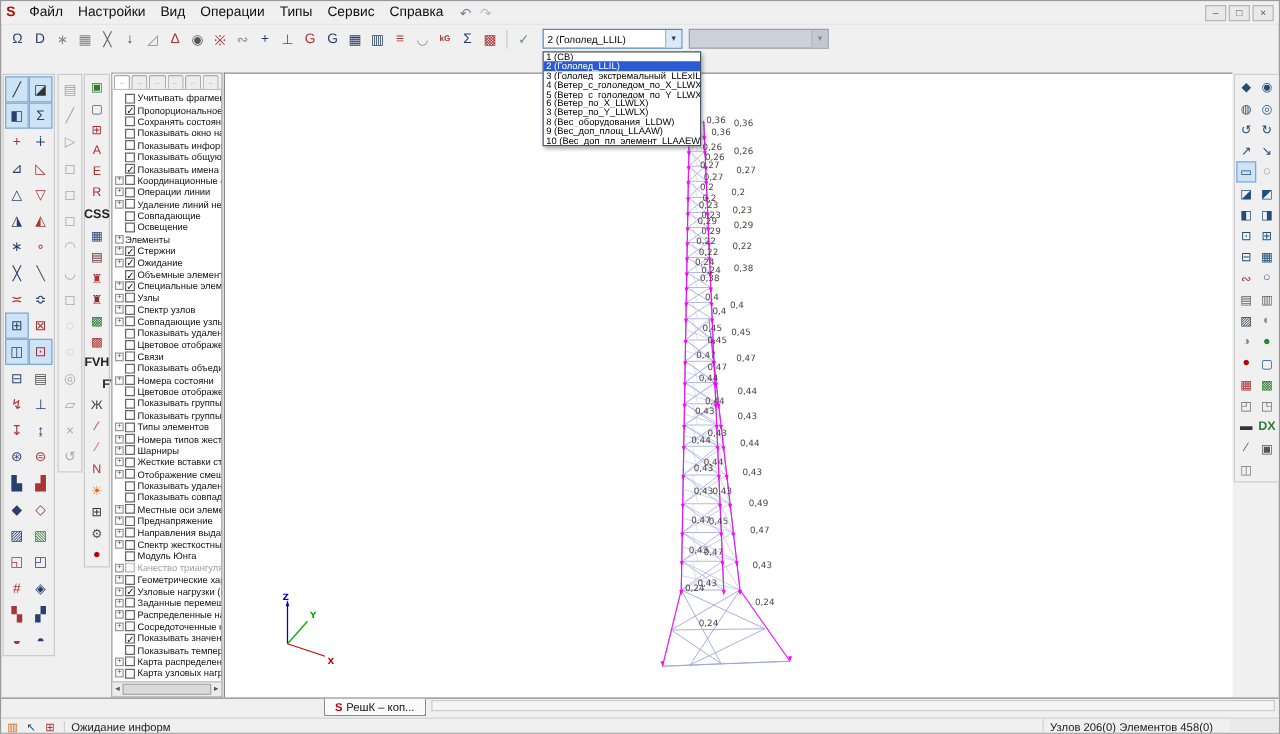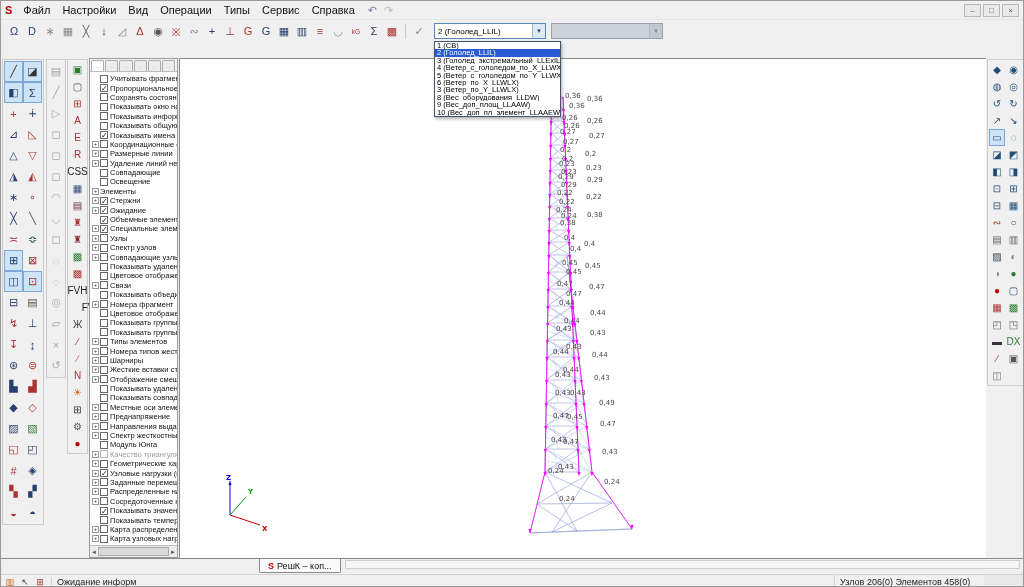--- a/index.html
+++ b/index.html
@@ -11,21 +11,21 @@
   .menuitems{display:flex}
   .menuitems span{padding:1px 6px;color:#111}
   .histbtn{margin-left:7px;font-size:11px}
   .undo{color:#6b7f9e}.redo{color:#b8b8b8}
   .mdicontrols{margin-left:auto;display:flex;gap:2px;padding-right:4px}
   .mdibtn{width:17px;height:13px;font-size:8px;display:flex;align-items:center;justify-content:center;background:#e9e9e9;border:1px solid #b8b8b8;color:#555}
   
   .toolbar{position:absolute;left:0;top:18px;right:0;height:23px;display:flex;align-items:center;padding-left:4px;border-top:1px solid #e6e6e6}
   .ib{width:18px;height:18px;display:flex;align-items:center;justify-content:center;font-size:11px;color:#28406e;flex:none}
   .ib.hl{background:#cde3f6;border:1px solid #7da7d8}
-  .txticon{font-size:6.5px;font-weight:normal}
+  .txticon{font-size:6.5px;font-weight:bold}
   .tsep{width:1px;height:15px;background:#c9c9c9;margin:0 4px;flex:none}
   .combo{position:absolute;top:3px;width:112px;height:16px;border:1px solid #5a87b8;background:#fff;display:flex;align-items:center;font-size:8px;padding-left:3px}
   .combo .cv{flex:1;overflow:hidden;white-space:nowrap;color:#000}
   .carrow{width:13px;height:100%;display:flex;align-items:center;justify-content:center;background:#dce9f7;border-left:1px solid #a9bccf;color:#345;font-size:7px;flex:none}
   .combo.disabled{background:#ccd2da;border-color:#9aa3ad}
   .combo.disabled .carrow{background:#c2c8d1;color:#828b96}
   
   .tabrow{position:absolute;left:0;top:41px;right:0;height:16px;display:flex;align-items:flex-end;padding-left:2px;border-bottom:1px solid #9a9a9a;background:#f0f0f0}
   .tab{font-size:10px;padding:0 8px;border:1px solid #9a9a9a;border-bottom:none;border-radius:3px 3px 0 0;margin-right:1px;background:#ececec;color:#222;height:14px;display:flex;align-items:center}
   .tab.active{background:#f8f7f4;color:#cc3300;height:15px}
@@ -273,21 +273,21 @@
           <span>Показывать имена о</span>
         </div>
         <div class="trow">
           <span class="exp">+</span>
           <span class="cb"></span>
           <span>Координационные ос</span>
         </div>
         <div class="trow">
           <span class="exp">+</span>
           <span class="cb"></span>
-          <span>Размерные линии</span>
+          <span>Операции линии</span>
         </div>
         <div class="trow">
           <span class="exp">+</span>
           <span class="cb"></span>
           <span>Удаление линий нев</span>
         </div>
         <div class="trow">
           <span class="noexp"></span>
           <span class="cb"></span>
           <span>Совпадающие</span>
@@ -352,21 +352,21 @@
           <span>Связи</span>
         </div>
         <div class="trow">
           <span class="noexp"></span>
           <span class="cb"></span>
           <span>Показывать объеди</span>
         </div>
         <div class="trow">
           <span class="exp">+</span>
           <span class="cb"></span>
-          <span>Номера фрагмент</span>
+          <span>Номера состояни</span>
         </div>
         <div class="trow">
           <span class="noexp"></span>
           <span class="cb"></span>
           <span>Цветовое отображен</span>
         </div>
         <div class="trow">
           <span class="noexp"></span>
           <span class="cb"></span>
           <span>Показывать группы н</span>

